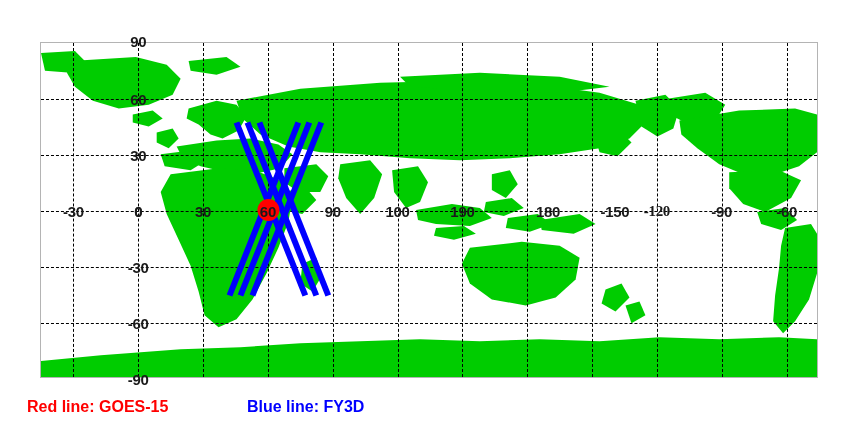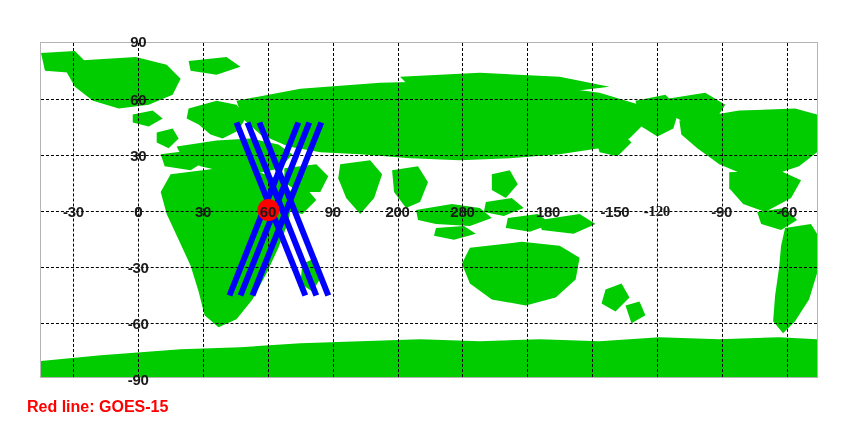--- a/index.html
+++ b/index.html
@@ -154,34 +154,35 @@
         <line x1="219" y1="80" x2="288" y2="254"></line>
       </g>
       <circle cx="228" cy="168" r="11" fill="#FF0000"></circle>
     </svg>
 
     <div class="lbl lon-lbl" style="left:32.42px;top:168px;">-30</div>
     <div class="lbl lon-lbl" style="left:97.25px;top:168px;">0</div>
     <div class="lbl lon-lbl" style="left:162.08px;top:168px;">30</div>
     <div class="lbl lon-lbl" style="left:226.92px;top:168px;">60</div>
     <div class="lbl lon-lbl" style="left:291.75px;top:168px;">90</div>
-    <div class="lbl lon-lbl" style="left:356.58px;top:168px;">200</div>
-    <div class="lbl lon-lbl" style="left:421.42px;top:168px;">280</div>
+    <div class="lbl lon-lbl" style="left:356.58px;top:168px;">100</div>
+    <div class="lbl lon-lbl" style="left:421.42px;top:168px;">190</div>
     <div class="lbl lon-lbl" style="left:507px;top:168px;">180</div>
     <div class="lbl lon-lbl" style="left:574px;top:168px;">-150</div>
     <div class="lbl lon-lbl" style="left:615.92px;top:168px;font-family:Liberation Serif, serif;">-120</div>
     <div class="lbl lon-lbl" style="left:680.75px;top:168px;">-90</div>
     <div class="lbl lon-lbl" style="left:745.58px;top:168px;">-60</div>
 
     <div class="lbl lat-lbl" style="left:97.25px;top:-2px;">90</div>
     <div class="lbl lat-lbl" style="left:97.25px;top:56px;">60</div>
     <div class="lbl lat-lbl" style="left:97.25px;top:112px;">30</div>
     <div class="lbl lat-lbl" style="left:97.25px;top:168px;">0</div>
     <div class="lbl lat-lbl" style="left:97.25px;top:224px;">-30</div>
     <div class="lbl lat-lbl" style="left:97.25px;top:280px;">-60</div>
     <div class="lbl lat-lbl" style="left:97.25px;top:336px;">-90</div>
   </div>
 
   <div id="legend">
     <span class="leg" id="leg-red" style="color:#FF0000;">Red line: GOES-15</span>
+    <span class="leg" id="leg-blue" style="color:#0000FF;">Blue line: FY3D</span>
   </div>
 
 </div>
 
 </body></html>

